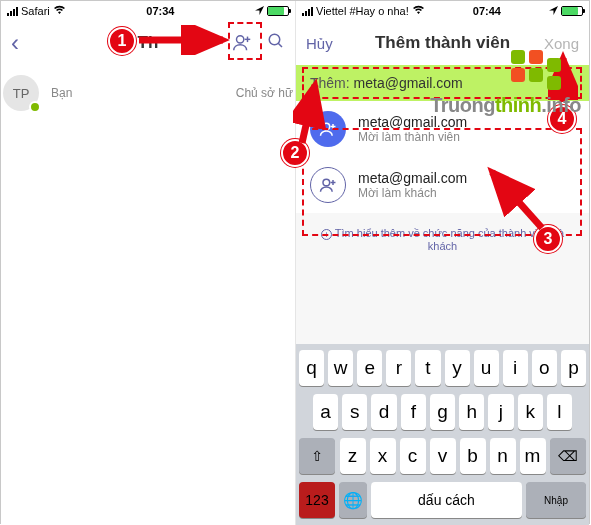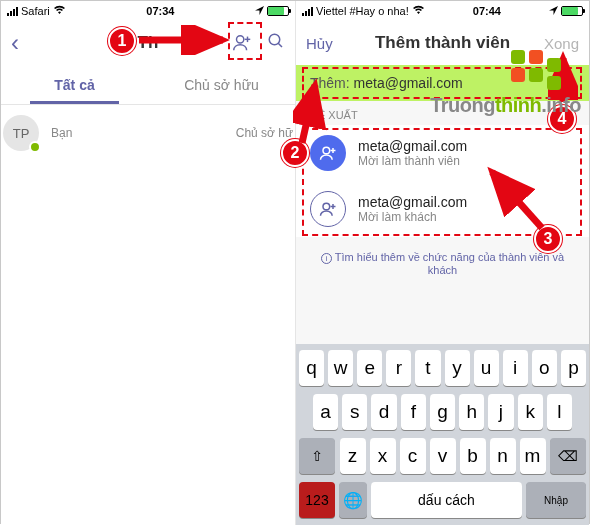--- a/index.html
+++ b/index.html
@@ -134,28 +134,20 @@
         </span>
         <span class="icon-search">
           <svg width="18" height="18" viewBox="0 0 24 24" fill="none" stroke="#6264a7" stroke-width="2">
               <circle cx="10" cy="10" r="7"></circle>
               <line x1="20" y1="20" x2="15" y2="15"></line>
             </svg>
         </span>
       </div>
     </div>
 
-    <div class="tabs">
-      <div class="tab active">
-          <span>Tất cả</span>
-        </div>
-      <div class="tab">
-          <span>Chủ sở hữu</span>
-        </div>
-    </div>
 
     <div class="member-row">
       <div class="avatar gray">
         <span>TP</span>
         <span class="presence"></span>
       </div>
       <div class="member-info">
         <div class="member-sub">Bạn</div>
       </div>
       <div class="member-role">Chủ sở hữ</div>
@@ -201,21 +193,20 @@
       <div class="nav-right gray" style="margin-left:auto">
           <span>Xong</span>
         </div>
     </div>
 
     <div class="add-field" style="position:relative">
       <span class="lbl">Thêm:</span>
       <span>meta@gmail.com</span>
     </div>
 
-    <div class="section-label" style="position:relative">ĐỀ XUẤT</div>
 
     <div style="position:relative">
       <div class="suggest-row">
         <div class="sug-avatar blue">
           <svg width="20" height="20" viewBox="0 0 24 24" fill="none" stroke="#fff" stroke-width="1.8">
             <circle cx="10" cy="9" r="4"></circle>
               <path d="M3 20c0-3 3-5.5 7-5.5s7 2.5 7 5.5"></path>
             <line x1="18" y1="6" x2="18" y2="12"></line>
               <line x1="15" y1="9" x2="21" y2="9"></line>
           </svg>

